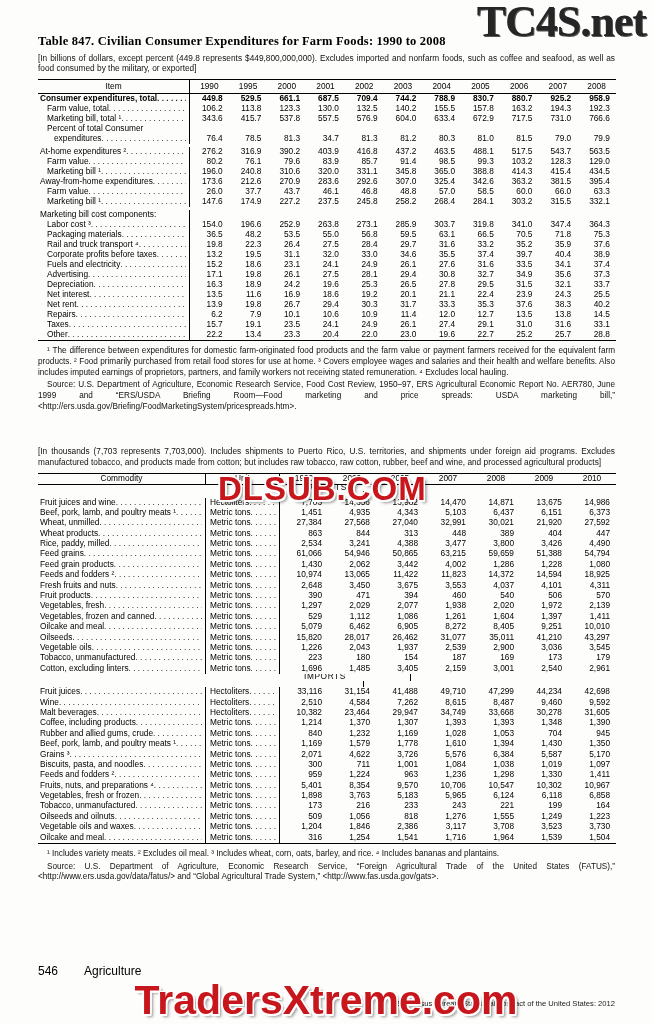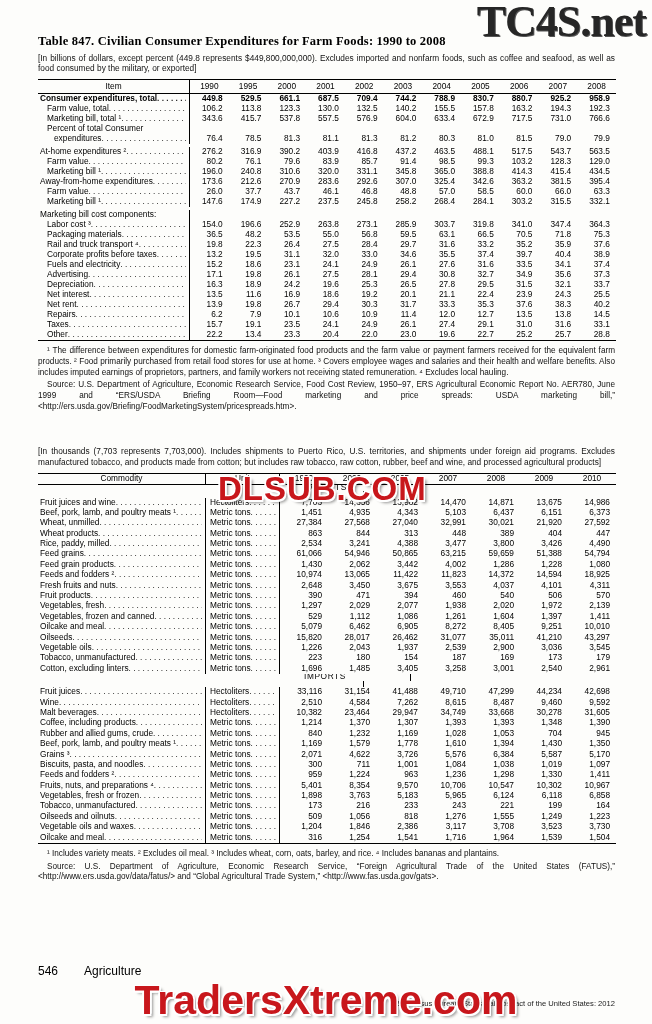--- a/index.html
+++ b/index.html
@@ -174,21 +174,21 @@
           <div class="c-num"></div>
         </div>
         <div class="trow">
           <div class="c-item ind2">
             <span class="lbl">expenditures</span>
             <span class="lead"></span>
           </div>
           <div class="c-num">76.4</div>
           <div class="c-num">78.5</div>
           <div class="c-num">81.3</div>
-          <div class="c-num">81.1</div>
+          <div class="c-num">34.7</div>
           <div class="c-num">81.3</div>
           <div class="c-num">81.2</div>
           <div class="c-num">80.3</div>
           <div class="c-num">81.0</div>
           <div class="c-num">81.5</div>
           <div class="c-num">79.0</div>
           <div class="c-num">79.9</div>
         </div>
         <div class="trow gap">
           <div class="c-item ind0">
@@ -819,21 +819,21 @@
             <span class="lbl">Cotton, excluding linters</span>
             <span class="lead"></span>
           </div>
           <div class="c-unit">
             <span class="lbl">Metric tons</span>
             <span class="lead"></span>
           </div>
           <div class="c-num">1,696</div>
           <div class="c-num">1,485</div>
           <div class="c-num">3,405</div>
-          <div class="c-num">3,258</div>
+          <div class="c-num">2,159</div>
           <div class="c-num">3,001</div>
           <div class="c-num">2,540</div>
           <div class="c-num">2,961</div>
         </div>
         <div class="trow sec">
           <div class="c-com">IMPORTS</div>
           <div class="c-unit"></div>
           <div class="c-num"></div>
           <div class="c-num"></div>
           <div class="c-num"></div>

